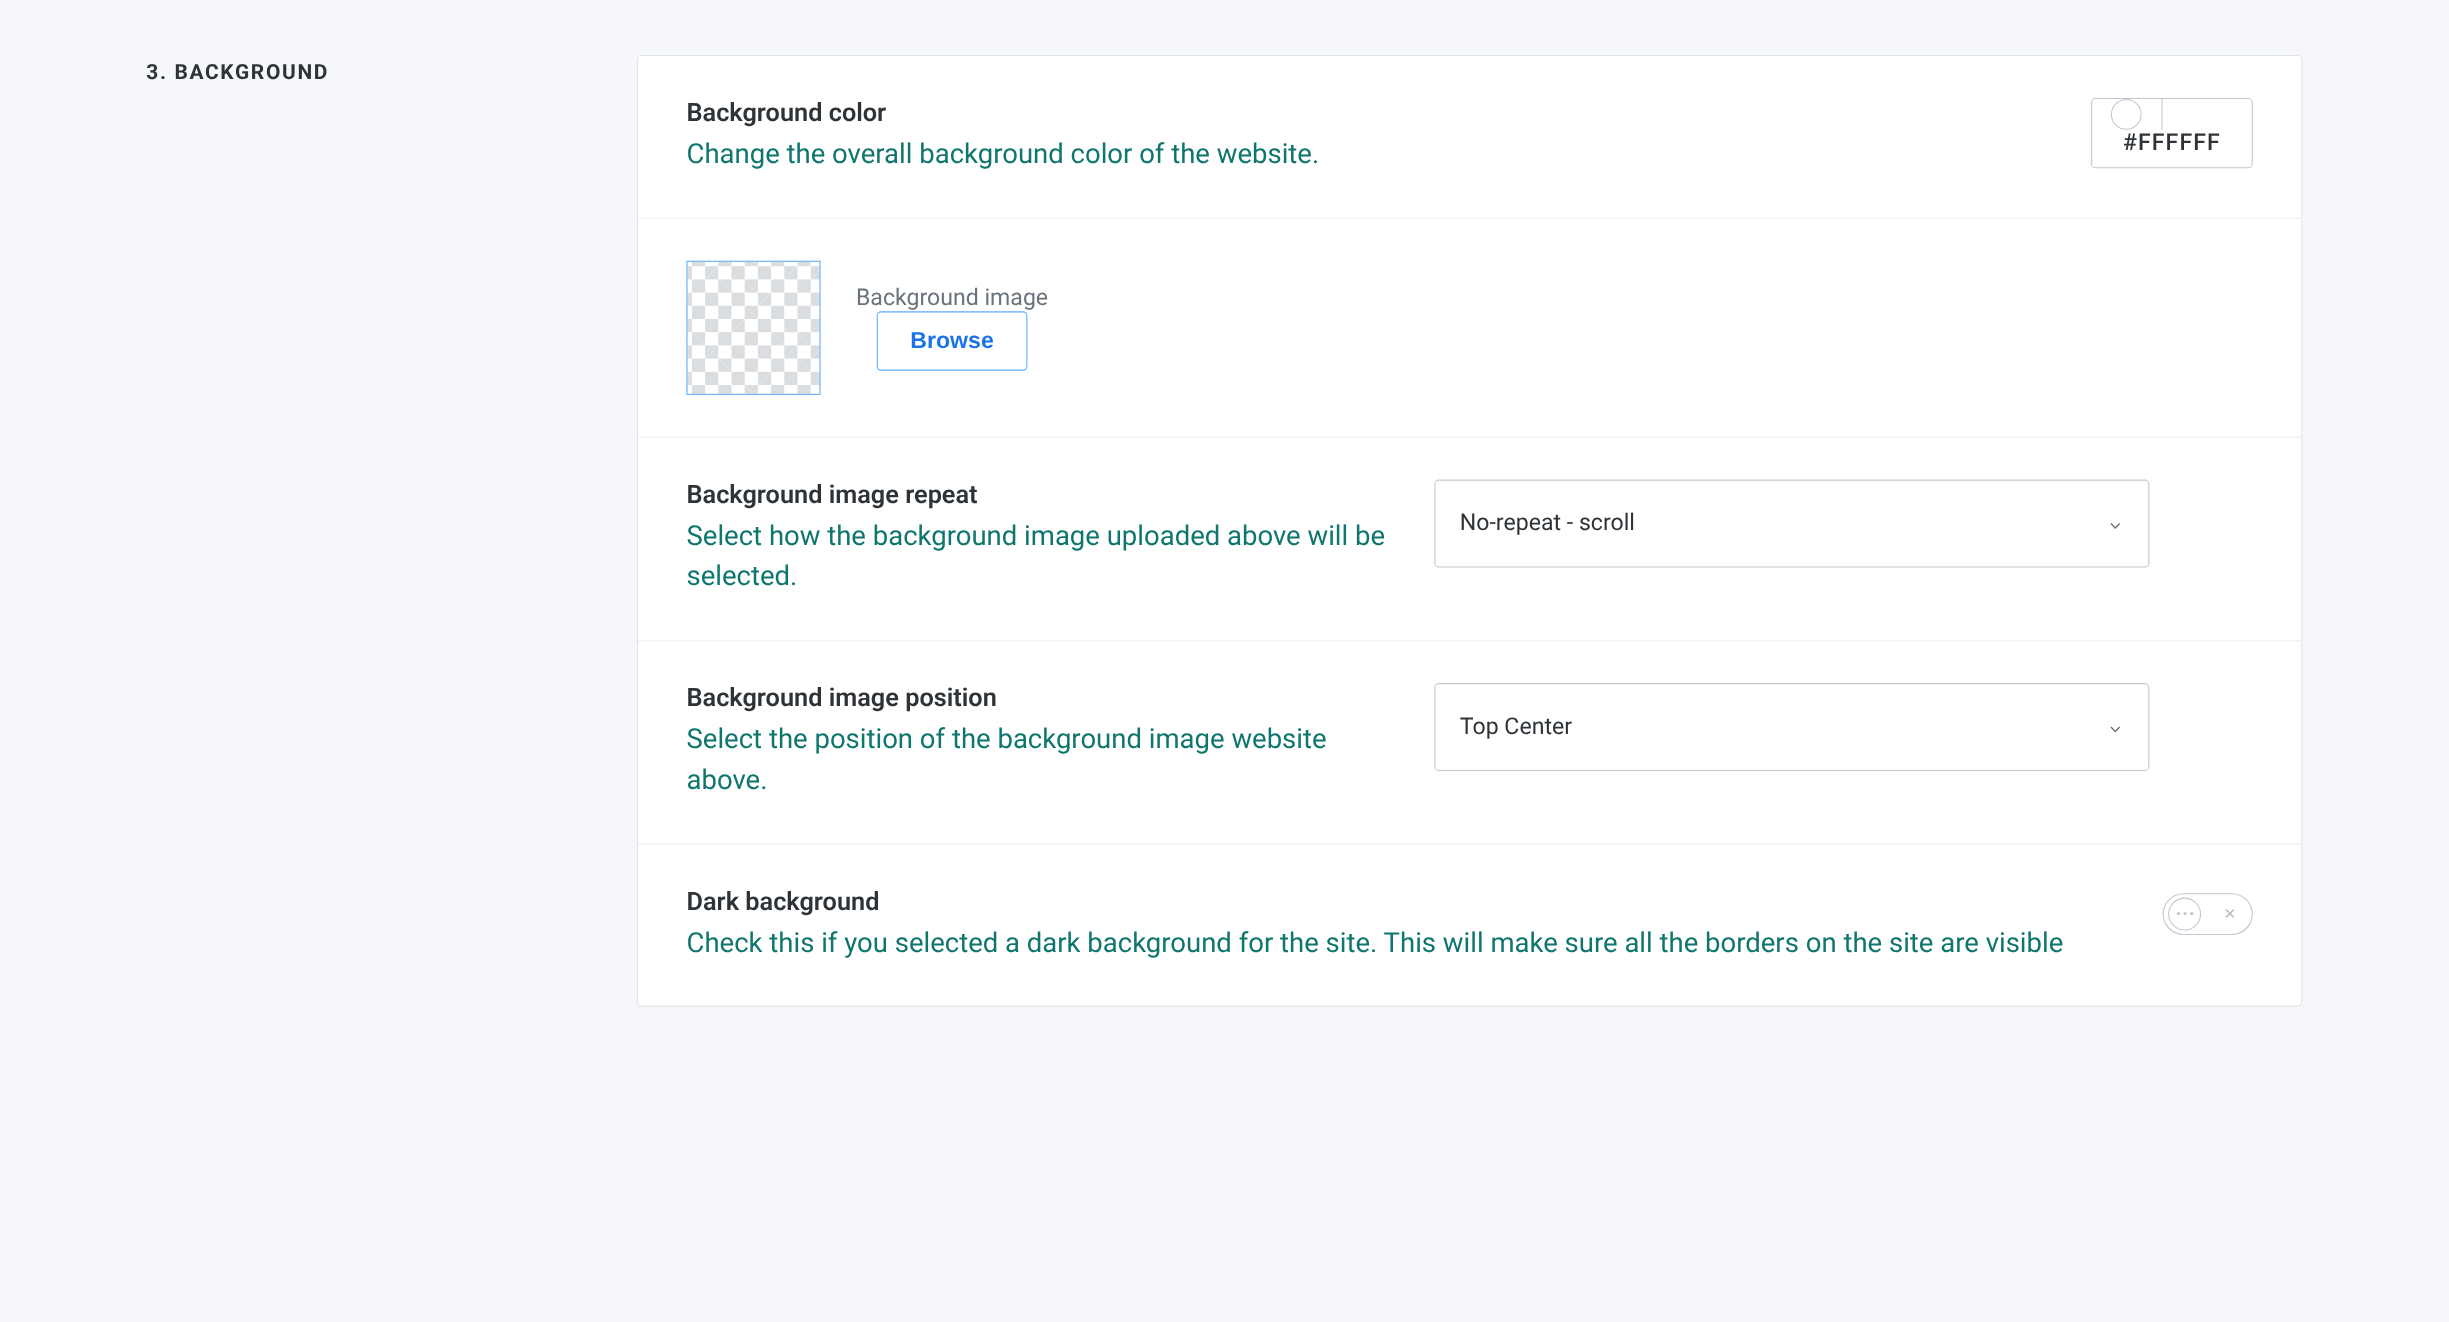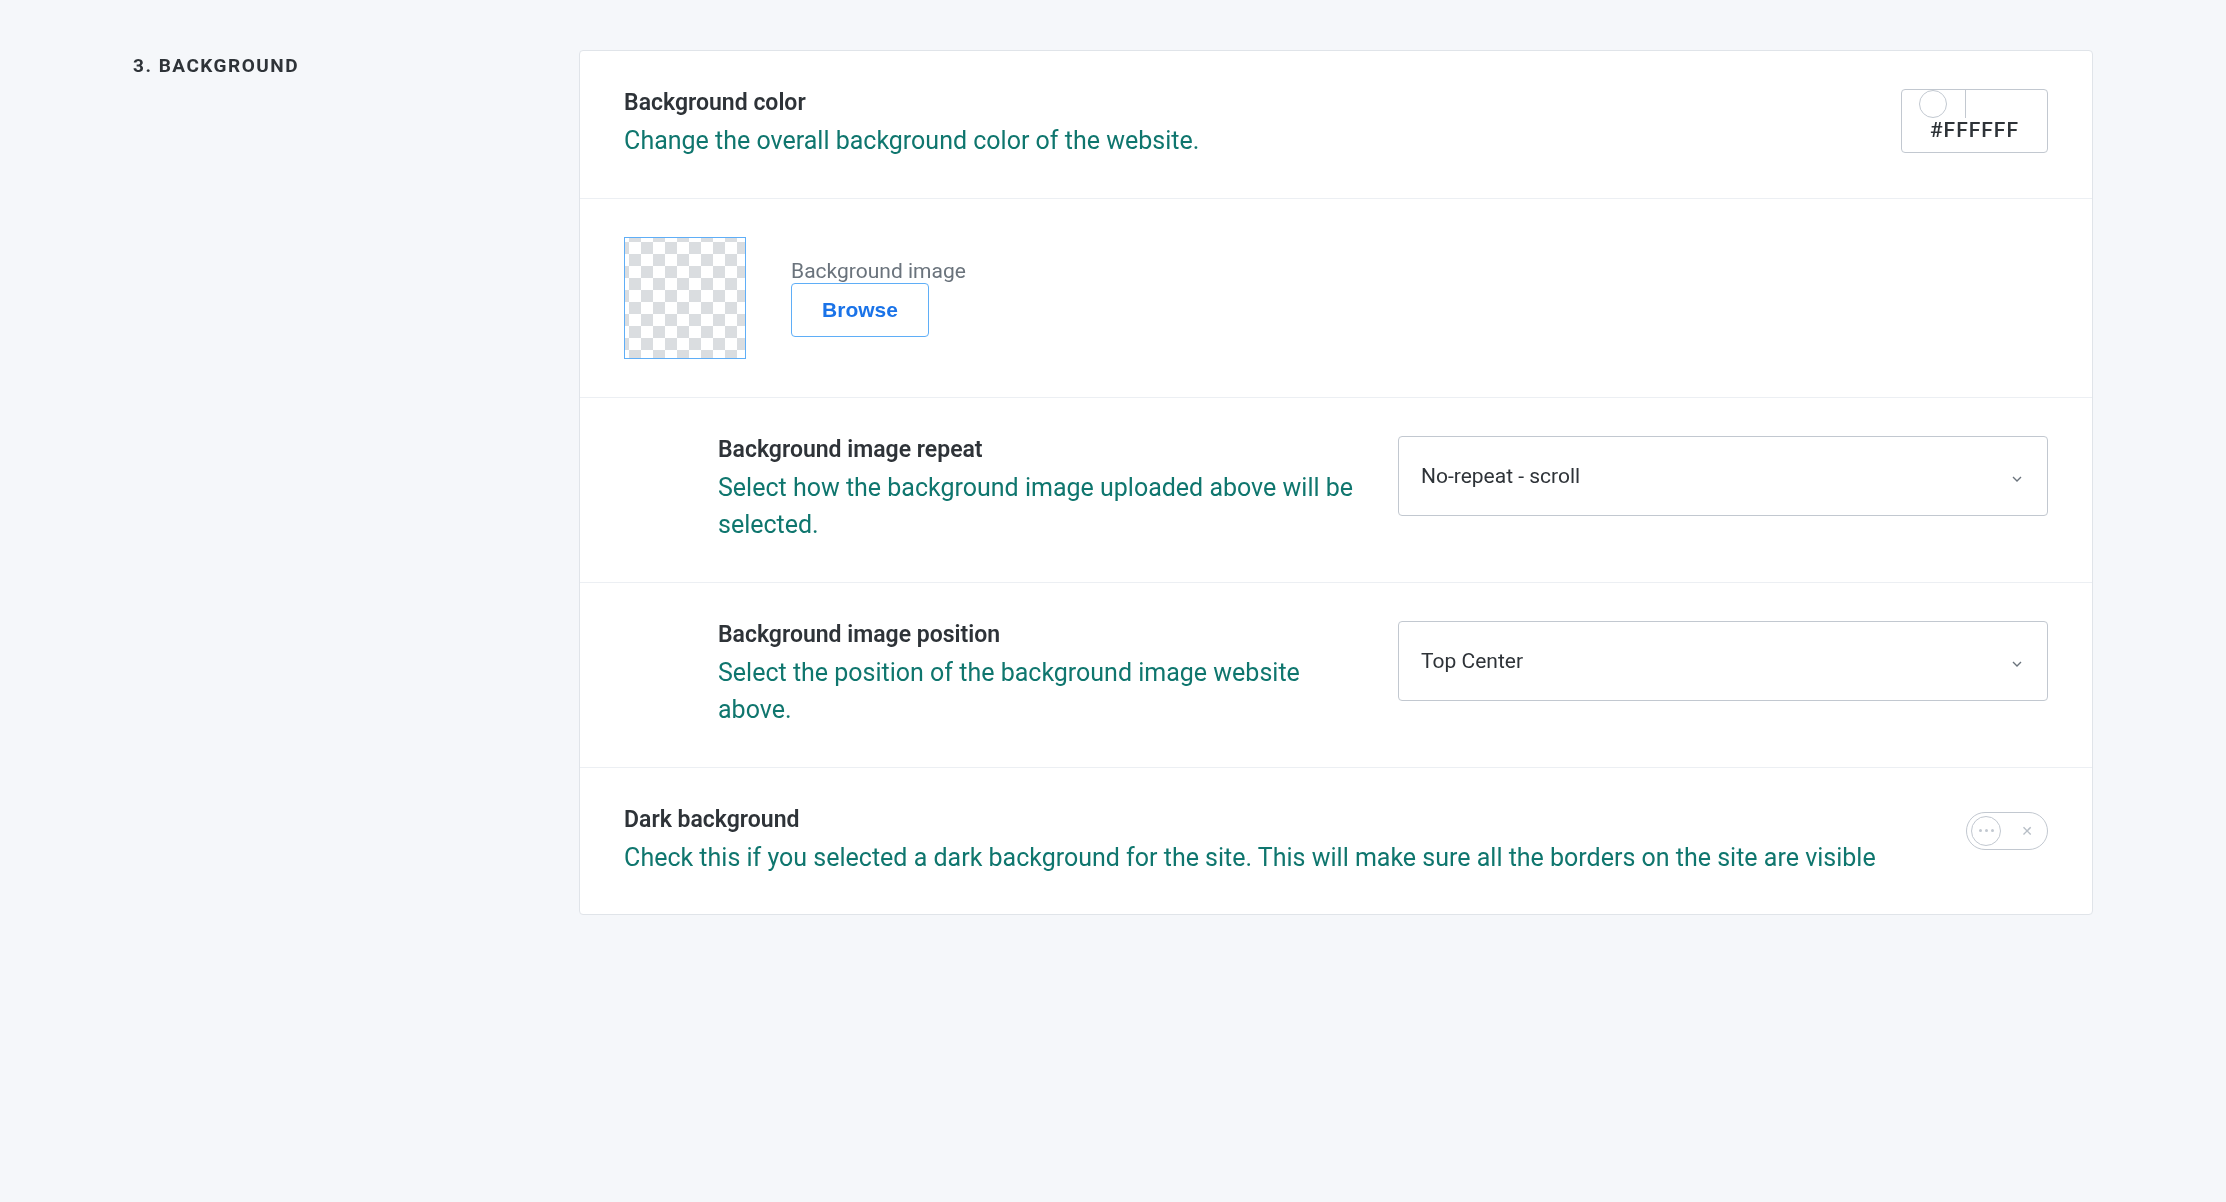--- a/index.html
+++ b/index.html
@@ -37,21 +37,21 @@
       background: #ffffff;
       border: 1px solid #e0e4e9;
       border-radius: 4px;
     }
     
     .row {
       padding: 38px 44px;
       border-bottom: 1px solid #eceff3;
       display: flex;
       align-items: flex-start;
-      justify-content: flex-end;
+      justify-content: flex-start;
       gap: 40px;
     }
     
     .row:last-child {
       border-bottom: none;
     }
     
     .row-text {
       flex: 1;
     }
@@ -124,22 +124,21 @@
         linear-gradient(-45deg, #dadde0 25%, transparent 25%),
         linear-gradient(45deg, transparent 75%, #dadde0 75%),
         linear-gradient(-45deg, transparent 75%, #dadde0 75%);
       background-size: 24px 24px;
       background-position: 4px 4px, 4px 16px, 16px -8px, -8px 4px;
     }
     
     .upload-col {
       display: flex;
       flex-direction: column;
-      align-items: flex-start;
-      margin-left: 13px;
+      align-items: center;
     }
     
     .upload-label {
       font-size: 21px;
       color: #6a737c;
     }
     
     .browse-btn {
       background: #ffffff;
       border: 1px solid #5faef7;

